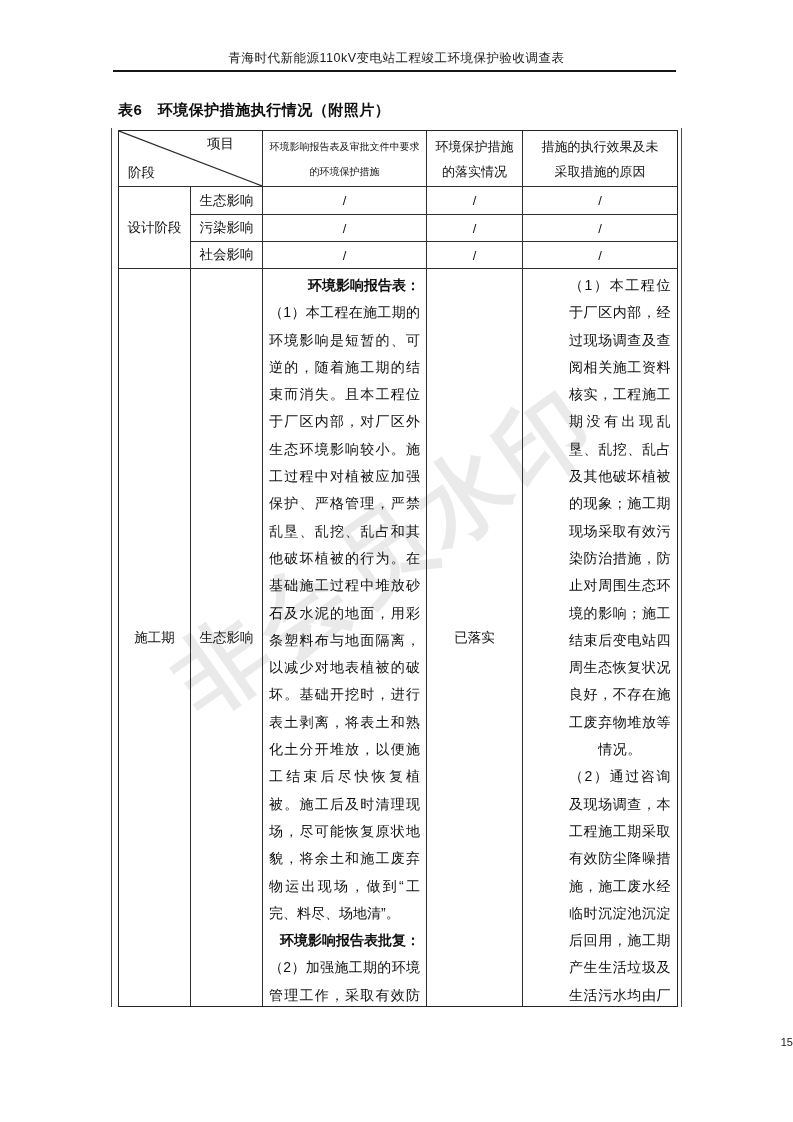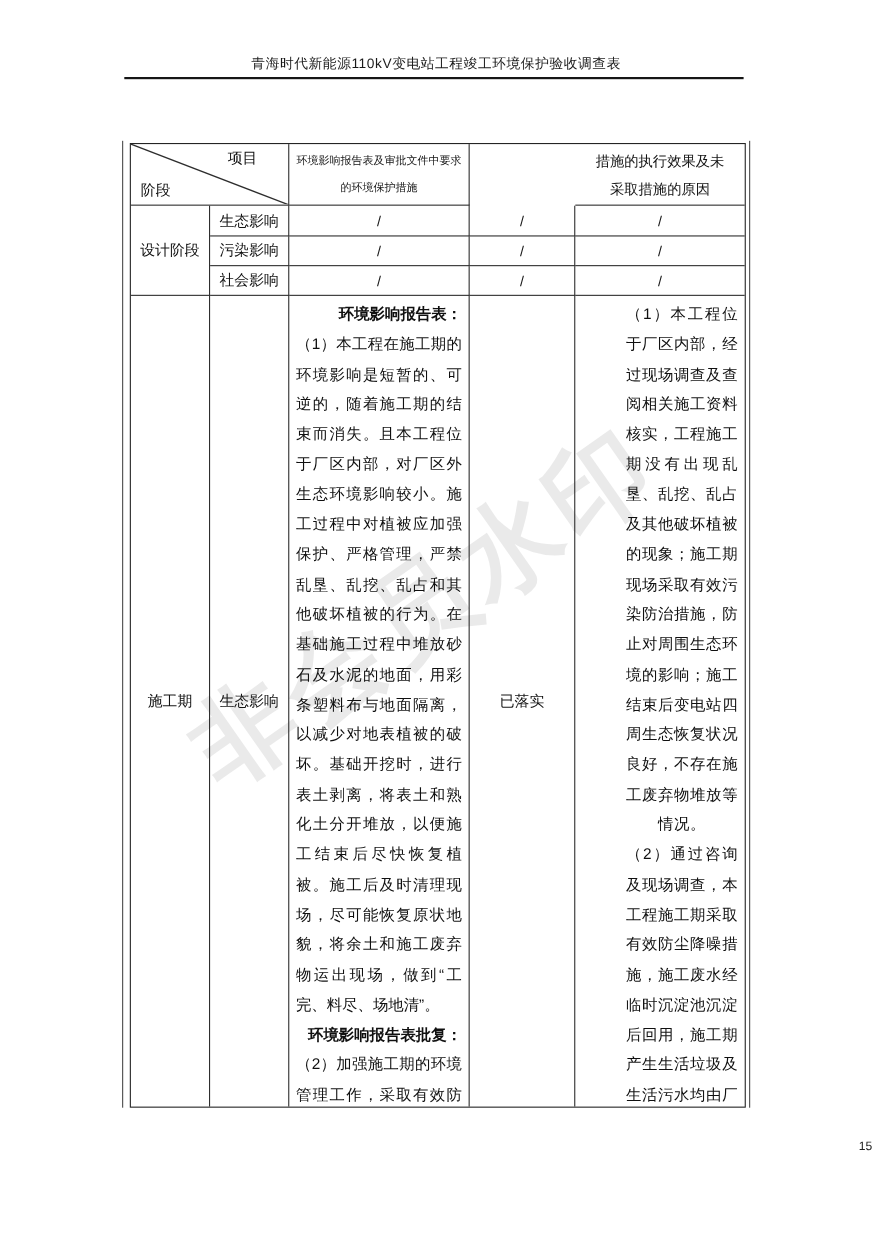--- a/index.html
+++ b/index.html
@@ -79,34 +79,36 @@
 </head>
 <body>
 
 <div class="page">
 
   <div class="watermark">非会员水印</div>
 
   <div class="running-head">青海时代新能源110kV变电站工程竣工环境保护验收调查表</div>
   <div class="head-rule"></div>
 
+  <div class="caption">表6　环境保护措施执行情况（附照片）</div>
 
   <div class="outer-line left"></div>
   <div class="outer-line right"></div>
 
   <div class="doc-table">
 
     <div class="cell corner" style="grid-column:1/3;grid-row:1;">
       <svg preserveAspectRatio="none" viewBox="0 0 100 100">
         <line x1="0" y1="0" x2="100" y2="100" stroke="#2e2e2e" stroke-width="1.2" vector-effect="non-scaling-stroke"></line>
       </svg>
       <span class="tr">项目</span>
       <span class="bl">阶段</span>
     </div>
     <div class="cell center hdr hdr-small" style="grid-column:3;grid-row:1;">环境影响报告表及审批文件中要求的环境保护措施</div>
+    <div class="cell center hdr" style="grid-column:4;grid-row:1;padding:0 8px;">环境保护措施的落实情况</div>
     <div class="cell center hdr no-r" style="grid-column:5;grid-row:1;padding:0 14px;">措施的执行效果及未采取措施的原因</div>
 
     <div class="cell center stage-col" style="grid-column:1;grid-row:2/5;">
       <span>设计</span>
       <span>阶段</span>
     </div>
 
     <div class="cell center cat" style="grid-column:2;grid-row:2;">生态影响</div>
     <div class="cell center slash" style="grid-column:3;grid-row:2;">/</div>
     <div class="cell center slash" style="grid-column:4;grid-row:2;">/</div>

